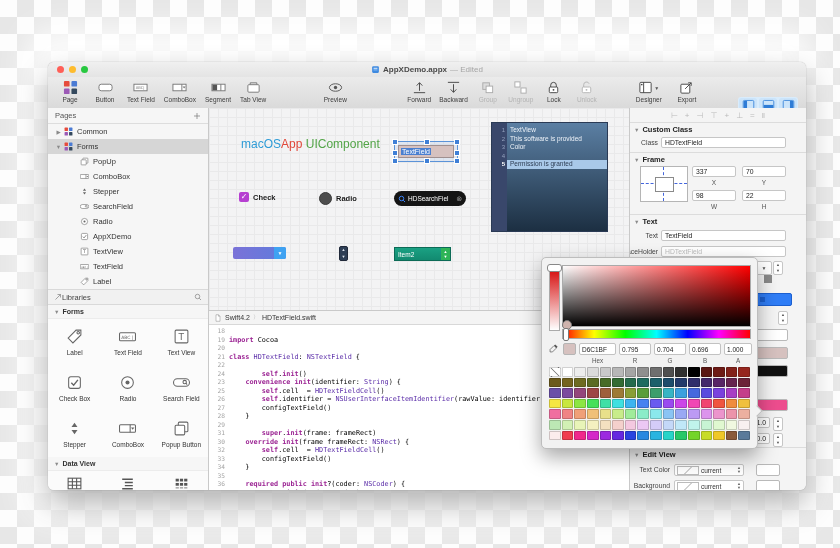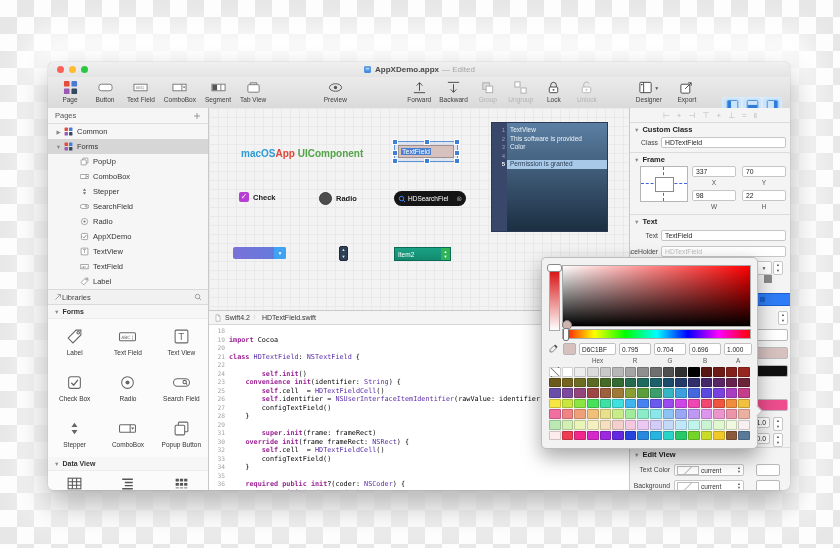--- a/index.html
+++ b/index.html
@@ -3,21 +3,21 @@
 <meta charset="utf-8">
 <style>
   html,body{margin:0;padding:0;}
   .stage{position:relative;width:840px;height:548px;overflow:hidden;
     background-color:#fff;
     background-image:conic-gradient(#e7e7e7 0 25%, #fdfdfd 0 50%, #e7e7e7 0 75%, #fdfdfd 0);
     background-size:34px 34px;
     font-family:"Liberation Sans", sans-serif; -webkit-font-smoothing:antialiased;}
   .glow{position:absolute;left:26px;top:28px;width:788px;height:492px;background:rgba(255,255,255,.85);filter:blur(16px);border-radius:24px;}
   .window{position:absolute;left:48px;top:62px;width:742px;height:428px;border-radius:6px;background:#f5f5f5;
-    box-shadow:0 14px 30px rgba(0,0,0,.30), 0 0 1px rgba(0,0,0,.45);}
+    box-shadow:0 14px 30px rgba(0,0,0,.30), 0 0 1px rgba(0,0,0,.45);padding-left:16px;}
   
   .titlebar{position:absolute;top:0;left:0;right:0;height:15px;border-radius:6px 6px 0 0;background:linear-gradient(#f0f0f0,#e4e4e4);display:flex;align-items:center;}
   .lights{display:flex;gap:5px;margin-left:9px;}
   .light{width:7px;height:7px;border-radius:50%;}
   .light.r{background:#ff5f57}.light.y{background:#febc2e}.light.g{background:#28c840}
   .title-wrap{position:absolute;left:0;right:0;text-align:center;font-size:8px;color:#4a4a4a;font-weight:bold;display:flex;justify-content:center;align-items:center;gap:3px;}
   .title-wrap .edited{color:#a5a5a5;font-weight:normal;}
   .toolbar{position:absolute;top:15px;left:0;right:0;height:31px;background:linear-gradient(#ebebeb,#dadada);border-bottom:1px solid #bcbcbc;display:flex;align-items:flex-start;}
   .tool{display:flex;flex-direction:column;align-items:center;margin-top:3px;min-width:26px;}
   .tool .ticon{height:15px;display:flex;align-items:center;justify-content:center;}
@@ -43,21 +43,21 @@
   .lib-group-title{height:13px;display:flex;align-items:center;padding-left:6px;font-size:7px;font-weight:bold;color:#333;gap:3px;border-bottom:1px solid #ececec;}
   .lib-group-title .disc{font-size:5.5px;color:#8a8a8a;}
   .lib-grid{display:grid;grid-template-columns:repeat(3,1fr);background:#fbfbfb;}
   .lib-item{height:46px;display:flex;flex-direction:column;align-items:center;justify-content:center;gap:4px;}
   .lib-item .llabel{font-size:6.5px;color:#333;white-space:nowrap;}
   .lib-grid.short .lib-item{height:24px;}
   
   .canvas{height:202px;position:relative;border-bottom:1px solid #c9c9c9;background-color:#f3f3f4;
     background-image:linear-gradient(#e9e9ea 1px,transparent 1px),linear-gradient(90deg,#e9e9ea 1px,transparent 1px);
     background-size:9px 9px;}
-  .cv-title{position:absolute;left:32px;top:40px;font-size:10px;font-weight:bold;}
+  .cv-title{position:absolute;left:32px;top:29px;font-size:12px;font-weight:normal;}
   .cv-textfield{position:absolute;left:185px;top:33px;width:62px;height:19px;border:1.5px solid #5b93d8;background:rgba(120,160,220,.15);}
   .cv-textfield .inner{position:absolute;left:3px;top:3px;right:3px;bottom:3px;background:#d6c1bf;border:1px solid #a09090;display:flex;align-items:center;padding-left:2px;}
   .cv-textfield .inner span{background:#4a7fd0;color:#fff;font-size:7px;padding:0 1px;}
   .handle{position:absolute;width:4px;height:4px;background:#3f7fd6;border:1px solid #fff;}
   .cv-textview{position:absolute;left:282px;top:14px;width:115px;height:108px;display:flex;border:1px solid #2a3a55;}
   .cv-textview .gutter{width:13px;background:#39476b;color:#93a0bd;font-size:6px;text-align:right;padding:3px 2px 0 0;line-height:8.5px;}
   .cv-textview .gutter .hl{color:#fff;font-weight:bold;}
   .cv-textview .tvbody{flex:1;background:linear-gradient(180deg,#5b7fa3,#1c2f42);color:#eef3f9;font-size:6.5px;line-height:8.5px;padding-top:3px;}
   .cv-textview .tvline{padding-left:3px;height:8.5px;white-space:nowrap;overflow:hidden;}
   .cv-textview .tvline.hl{background:#a9c9e9;color:#2c3c52;}

